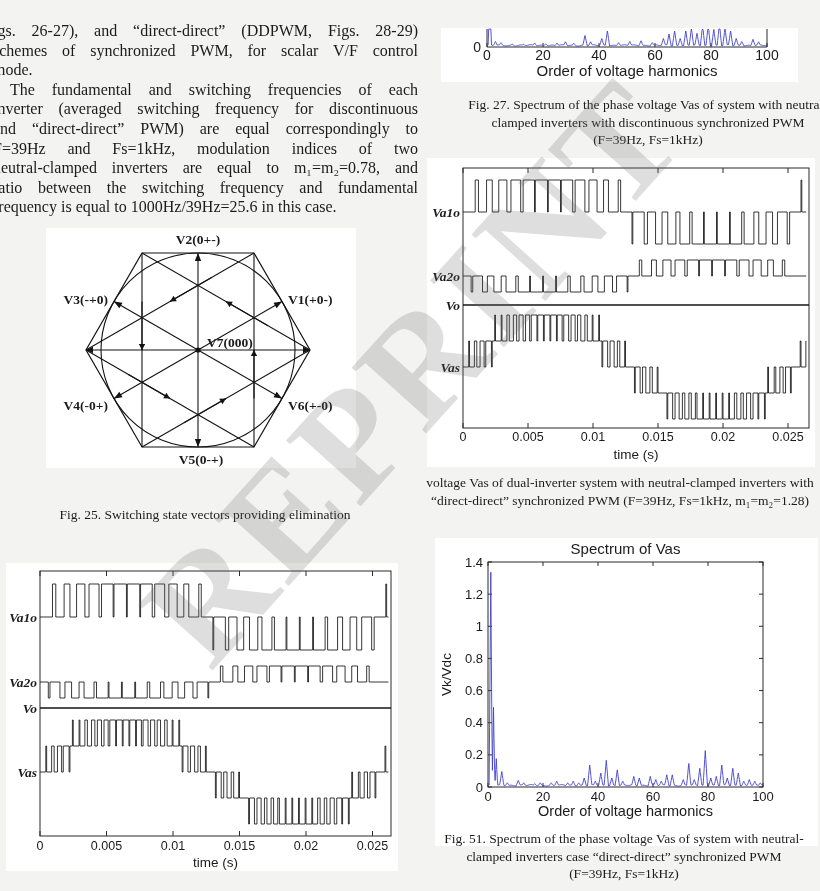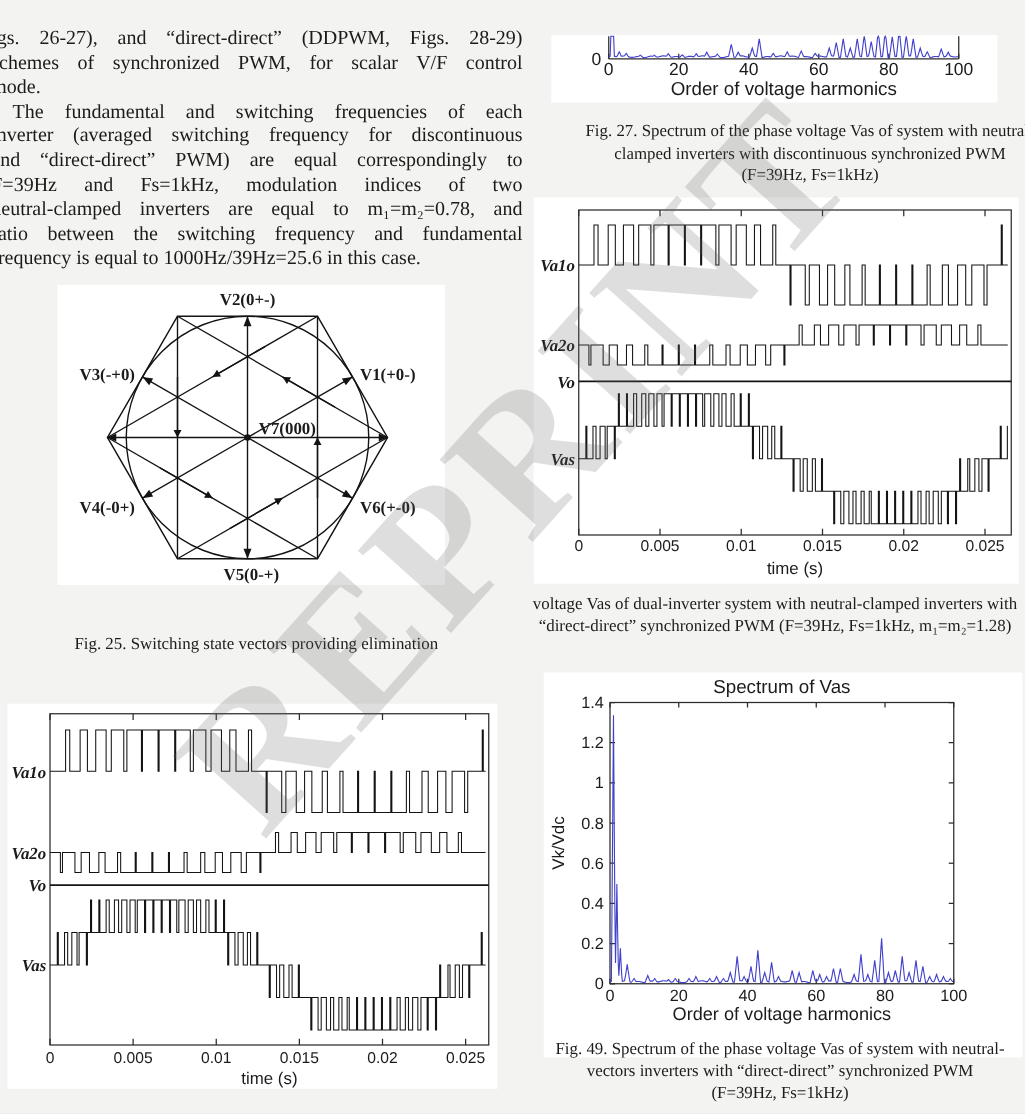--- a/index.html
+++ b/index.html
@@ -239,22 +239,22 @@
         <line x1="273" y1="24" x2="273" y2="28" stroke="#2b2b2b"></line>
         <text x="273" y="263" text-anchor="middle" font-size="13" font-family="&quot;Liberation Sans&quot;,sans-serif" fill="#1b1b1b">80</text>
         <line x1="328" y1="249" x2="328" y2="245" stroke="#2b2b2b"></line>
         <line x1="328" y1="24" x2="328" y2="28" stroke="#2b2b2b"></line>
         <text x="328" y="263" text-anchor="middle" font-size="13" font-family="&quot;Liberation Sans&quot;,sans-serif" fill="#1b1b1b">100</text>
         <text x="190.5" y="278" text-anchor="middle" font-size="14.5" font-family="&quot;Liberation Sans&quot;,sans-serif" fill="#1b1b1b">Order of voltage harmonics</text>
         <path d="M53.0 247.4L53.5 247.2L54.1 247.0L54.6 189.7L55.2 112.0L55.8 34.3L56.3 112.0L56.9 189.7L57.4 232.3L58.0 200.8L58.5 169.3L59.0 200.8L59.6 232.3L60.1 242.5L60.7 231.6L61.3 220.7L61.8 231.6L62.4 242.5L62.9 247.1L63.5 247.0L64.0 246.8L64.5 246.7L65.1 244.4L65.7 240.8L66.2 237.2L66.8 233.5L67.3 237.2L67.9 240.8L68.4 244.4L69.0 247.5L69.5 247.7L70.1 247.8L70.6 247.2L71.2 246.4L71.7 245.6L72.3 244.8L72.8 245.6L73.4 246.4L73.9 247.2L74.5 247.3L75.0 247.2L75.6 247.2L76.1 247.2L76.7 247.2L77.2 247.4L77.8 247.5L78.3 247.6L78.8 247.8L79.4 247.9L79.9 248.0L80.5 248.1L81.0 248.1L81.6 246.6L82.1 245.2L82.7 243.8L83.2 242.4L83.8 243.8L84.3 245.2L84.9 246.6L85.4 246.9L86.0 246.9L86.5 246.8L87.1 246.9L87.6 246.4L88.2 245.6L88.7 244.8L89.3 245.6L89.8 246.4L90.4 247.2L90.9 247.6L91.5 247.5L92.0 247.5L92.6 247.3L93.1 247.2L93.7 247.0L94.2 246.9L94.8 246.7L95.3 246.6L95.9 246.6L96.4 246.6L97.0 246.7L97.5 246.8L98.1 247.0L98.6 246.8L99.2 246.2L99.7 245.6L100.3 246.2L100.8 246.8L101.4 247.4L101.9 247.8L102.5 247.7L103.0 247.6L103.6 247.2L104.1 246.4L104.7 245.6L105.2 244.8L105.8 245.6L106.3 246.4L106.9 247.2L107.4 247.3L108.0 247.4L108.5 247.6L109.1 247.7L109.6 247.9L110.2 248.0L110.7 248.1L111.3 248.1L111.8 248.1L112.4 248.0L112.9 247.9L113.5 247.8L114.0 247.6L114.6 247.2L115.1 246.4L115.7 245.6L116.2 244.8L116.8 245.6L117.3 246.4L117.9 247.1L118.4 247.2L119.0 247.3L119.5 247.4L120.1 246.8L120.6 245.6L121.2 244.4L121.7 243.2L122.3 244.4L122.8 245.6L123.4 246.8L123.9 247.1L124.5 247.0L125.0 246.8L125.6 246.7L126.1 246.6L126.7 246.6L127.2 246.6L127.8 246.7L128.3 246.8L128.9 247.0L129.4 247.2L130.0 247.3L130.5 247.5L131.1 247.2L131.6 246.4L132.2 245.6L132.7 244.8L133.3 245.6L133.8 246.4L134.4 247.2L134.9 247.2L135.5 247.1L136.0 247.0L136.6 246.8L137.1 245.6L137.7 244.4L138.2 243.2L138.8 244.4L139.3 245.6L139.9 246.8L140.4 247.9L141.0 248.1L141.5 248.1L142.1 247.2L142.6 246.4L143.2 245.6L143.7 244.8L144.3 245.6L144.8 246.4L145.4 247.2L145.9 247.2L146.5 247.1L147.0 247.1L147.6 246.0L148.1 244.0L148.7 242.0L149.2 240.0L149.8 242.0L150.3 244.0L150.9 246.0L151.4 247.8L152.0 247.8L152.5 247.7L153.1 242.8L153.6 237.6L154.2 232.3L154.7 227.1L155.3 232.3L155.8 237.6L156.4 242.8L156.9 246.6L157.5 246.6L158.1 246.6L158.6 246.7L159.2 245.6L159.7 244.4L160.3 243.2L160.8 244.4L161.4 245.6L161.9 246.8L162.5 247.6L163.0 247.6L163.6 247.5L164.1 244.8L164.7 241.6L165.2 238.4L165.8 235.1L166.3 238.4L166.9 241.6L167.4 244.8L168.0 247.0L168.5 247.1L169.1 247.2L169.6 241.6L170.2 235.1L170.7 228.7L171.3 222.3L171.8 228.7L172.4 235.1L172.9 241.6L173.5 248.0L174.0 247.9L174.6 247.8L175.1 246.0L175.7 244.0L176.2 242.0L176.8 240.0L177.3 242.0L177.9 244.0L178.4 246.0L179.0 247.3L179.5 247.4L180.1 247.6L180.6 244.0L181.2 240.0L181.7 235.9L182.3 231.9L182.8 235.9L183.4 240.0L183.9 244.0L184.5 247.5L185.0 247.3L185.6 247.1L186.1 246.8L186.7 245.6L187.2 244.4L187.8 243.2L188.3 244.4L188.9 245.6L189.4 246.8L190.0 247.0L190.5 247.1L191.1 247.3L191.6 247.4L192.2 247.5L192.7 247.5L193.3 247.5L193.8 247.5L194.4 247.3L194.9 247.2L195.5 247.1L196.0 246.9L196.6 246.8L197.1 245.6L197.7 243.2L198.2 240.8L198.8 238.4L199.3 240.8L199.9 243.2L200.4 245.6L201.0 247.6L201.5 247.8L202.1 247.9L202.6 246.0L203.2 244.0L203.7 242.0L204.3 240.0L204.8 242.0L205.4 244.0L205.9 246.0L206.5 247.4L207.0 247.3L207.6 247.2L208.1 247.2L208.7 247.2L209.2 247.3L209.8 247.4L210.3 247.6L210.9 247.7L211.4 247.9L212.0 248.0L212.5 248.0L213.1 248.0L213.6 245.6L214.2 243.2L214.7 240.8L215.3 238.4L215.8 240.8L216.4 243.2L216.9 245.6L217.5 246.8L218.0 246.8L218.6 246.7L219.1 246.4L219.7 244.8L220.2 243.2L220.8 241.6L221.3 243.2L221.9 244.8L222.4 246.4L223.0 247.5L223.5 247.5L224.1 247.5L224.6 246.8L225.2 245.6L225.7 244.4L226.3 243.2L226.8 244.4L227.4 245.6L227.9 246.7L228.5 246.7L229.0 246.7L229.6 246.8L230.1 245.2L230.7 242.4L231.2 239.6L231.8 236.8L232.3 239.6L232.9 242.4L233.4 245.2L234.0 247.9L234.5 247.9L235.1 247.8L235.6 245.2L236.2 242.4L236.7 239.6L237.3 236.8L237.8 239.6L238.4 242.4L238.9 245.2L239.5 247.3L240.0 247.4L240.6 247.5L241.1 247.7L241.7 247.8L242.2 248.0L242.8 248.1L243.3 248.1L243.9 248.1L244.4 248.0L245.0 247.9L245.5 247.7L246.1 247.5L246.6 246.4L247.2 244.8L247.7 243.2L248.3 241.6L248.8 243.2L249.4 244.8L249.9 246.4L250.5 247.0L251.0 247.2L251.6 247.3L252.1 242.4L252.7 236.8L253.2 231.1L253.8 225.5L254.3 231.1L254.9 236.8L255.4 242.4L256.0 247.1L256.5 247.0L257.1 246.8L257.6 246.4L258.2 244.8L258.7 243.2L259.3 241.6L259.8 243.2L260.4 244.8L260.9 246.4L261.5 247.2L262.0 247.4L262.6 247.5L263.1 243.6L263.7 239.2L264.2 234.7L264.8 230.3L265.3 234.7L265.9 239.2L266.4 243.6L267.0 247.3L267.5 247.2L268.1 247.1L268.6 239.2L269.2 230.3L269.7 221.5L270.3 212.6L270.8 221.5L271.4 230.3L271.9 239.2L272.5 247.9L273.0 248.1L273.6 248.0L274.1 246.0L274.7 244.0L275.2 242.0L275.8 240.0L276.3 242.0L276.9 244.0L277.4 246.0L278.0 247.2L278.5 247.1L279.1 247.0L279.6 245.6L280.2 243.2L280.7 240.8L281.3 238.4L281.8 240.8L282.4 243.2L282.9 245.6L283.5 247.6L284.0 247.7L284.6 247.6L285.1 242.8L285.7 237.6L286.2 232.3L286.8 227.1L287.3 232.3L287.9 237.6L288.4 242.8L289.0 246.6L289.5 246.6L290.1 246.6L290.6 246.0L291.2 244.0L291.7 242.0L292.3 240.0L292.8 242.0L293.4 244.0L293.9 246.0L294.5 247.7L295.0 247.7L295.6 247.6L296.1 243.6L296.7 239.2L297.2 234.7L297.8 230.3L298.3 234.7L298.9 239.2L299.4 243.6L300.0 247.0L300.5 247.1L301.1 247.3L301.6 244.8L302.2 241.6L302.7 238.4L303.3 235.1L303.8 238.4L304.4 241.6L304.9 244.8L305.5 248.1L306.0 248.0L306.6 247.8L307.1 246.8L307.7 245.6L308.2 244.4L308.8 243.2L309.3 244.4L309.9 245.6L310.4 246.8L311.0 247.2L311.5 247.3L312.1 247.4L312.6 246.4L313.2 244.8L313.7 243.2L314.3 241.6L314.8 243.2L315.4 244.8L315.9 246.4L316.5 247.4L317.0 247.3L317.6 247.1L318.1 246.8L318.7 245.6L319.2 244.4L319.8 243.2L320.3 244.4L320.9 245.6L321.4 246.8L322.0 246.9L322.5 247.1L323.1 247.2L323.6 247.2L324.2 246.4L324.7 245.6L325.3 244.8L325.8 245.6L326.4 246.4L326.9 247.2L327.5 247.2" fill="none" stroke="#4141cd" stroke-width="0.9"></path>
       </svg>
   </div>
   <div class="caption" id="cap29">
-    <div>Fig. 49. Spectrum of the phase voltage Vas of system with neutral-</div>
-    <div>vectors inverters with “direct-direct” synchronized PWM</div>
+    <div>Fig. 51. Spectrum of the phase voltage Vas of system with neutral-</div>
+    <div>clamped inverters case “direct-direct” synchronized PWM</div>
     <div>(F=39Hz, Fs=1kHz)</div>
   </div>
 
   <div class="watermark">
     <span>REPRINT</span>
   </div>
 
 </div>
 
 </body></html>

